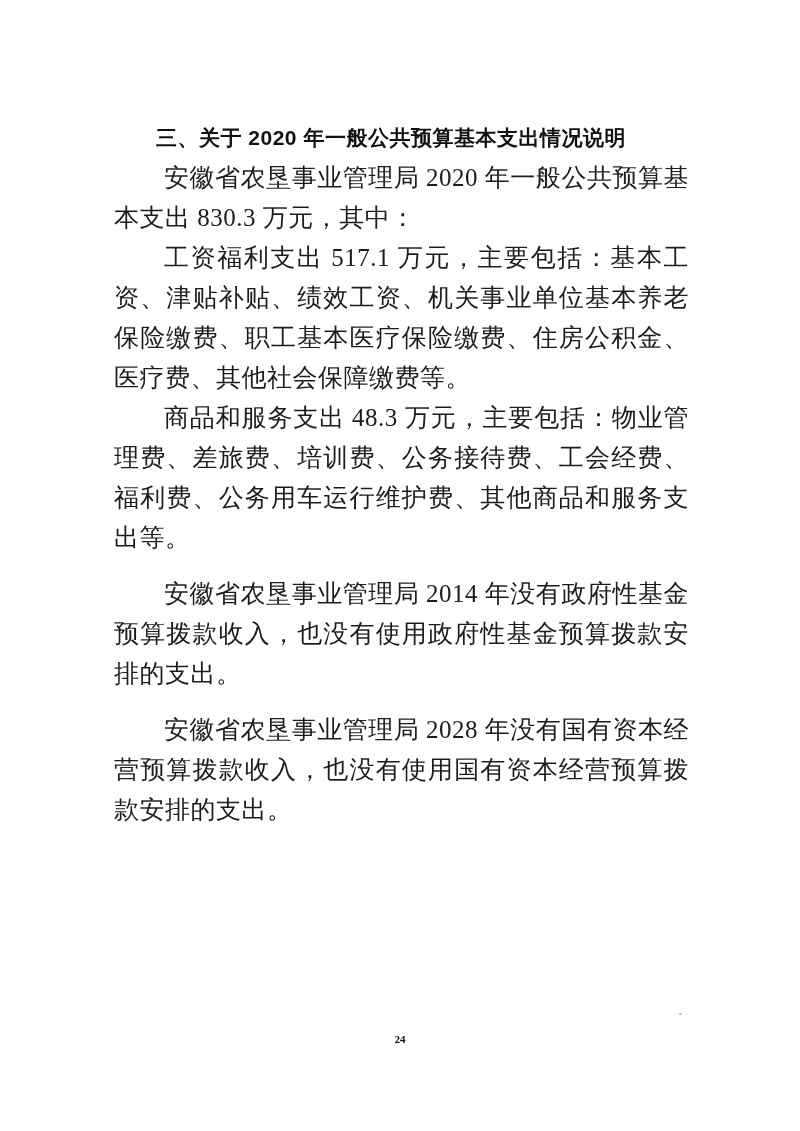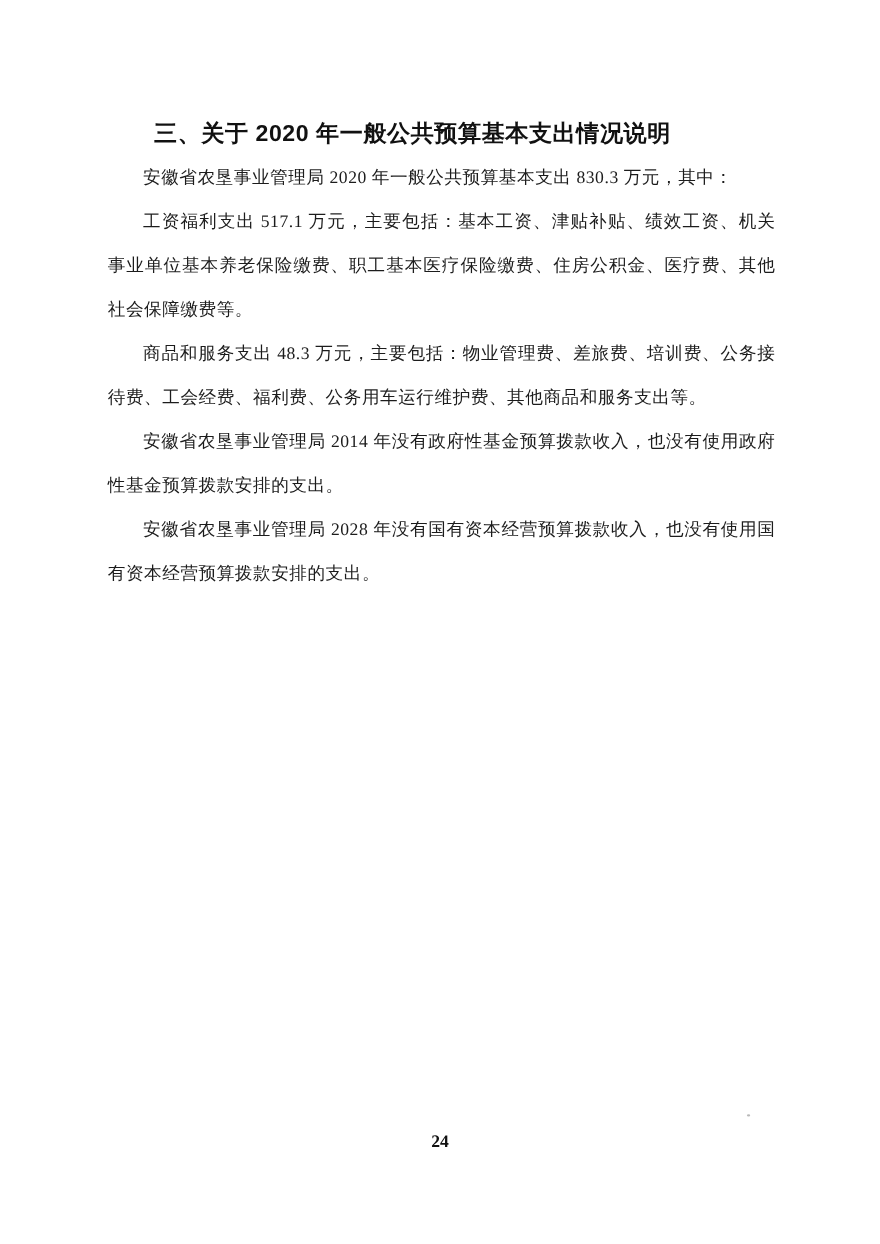--- a/index.html
+++ b/index.html
@@ -13,51 +13,51 @@
     position: relative;
     overflow: hidden;
     font-family: "Liberation Serif", "DejaVu Serif", serif;
   }
   .doc-page {
     position: absolute;
     left: 98px;
     top: 102px;
     width: 607px;
   }
-  .doc-section { margin: 0; padding: 0; }
+  .doc-section { margin: 16px; padding: 0; }
   .section-heading {
     margin: 0;
     font-family: "Liberation Sans", "DejaVu Sans", sans-serif;
     font-weight: 700;
     font-size: 21px;
     line-height: 40px;
     letter-spacing: 0.5px;
     color: #111111;
     text-indent: 2em;
     white-space: nowrap;
   }
   .doc-para {
     margin: 0;
-    font-size: 16px;
+    font-size: 25px;
     line-height: 40px;
     letter-spacing: 0.5px;
     color: #1c1c1c;
     text-align: justify;
     text-justify: inter-character;
     text-align-last: left;
     text-indent: 2em;
   }
   .page-number {
     position: absolute;
     top: 1030px;
     left: 0;
     width: 800px;
     text-align: center;
     font-family: "Liberation Serif", "DejaVu Serif", serif;
-    font-size: 16px;
+    font-size: 11px;
     font-weight: 600;
     color: #111111;
     line-height: 18px;
   }
   .scan-artifact {
     position: absolute;
     left: 679px;
     top: 1013px;
     width: 3px;
     height: 2px;

